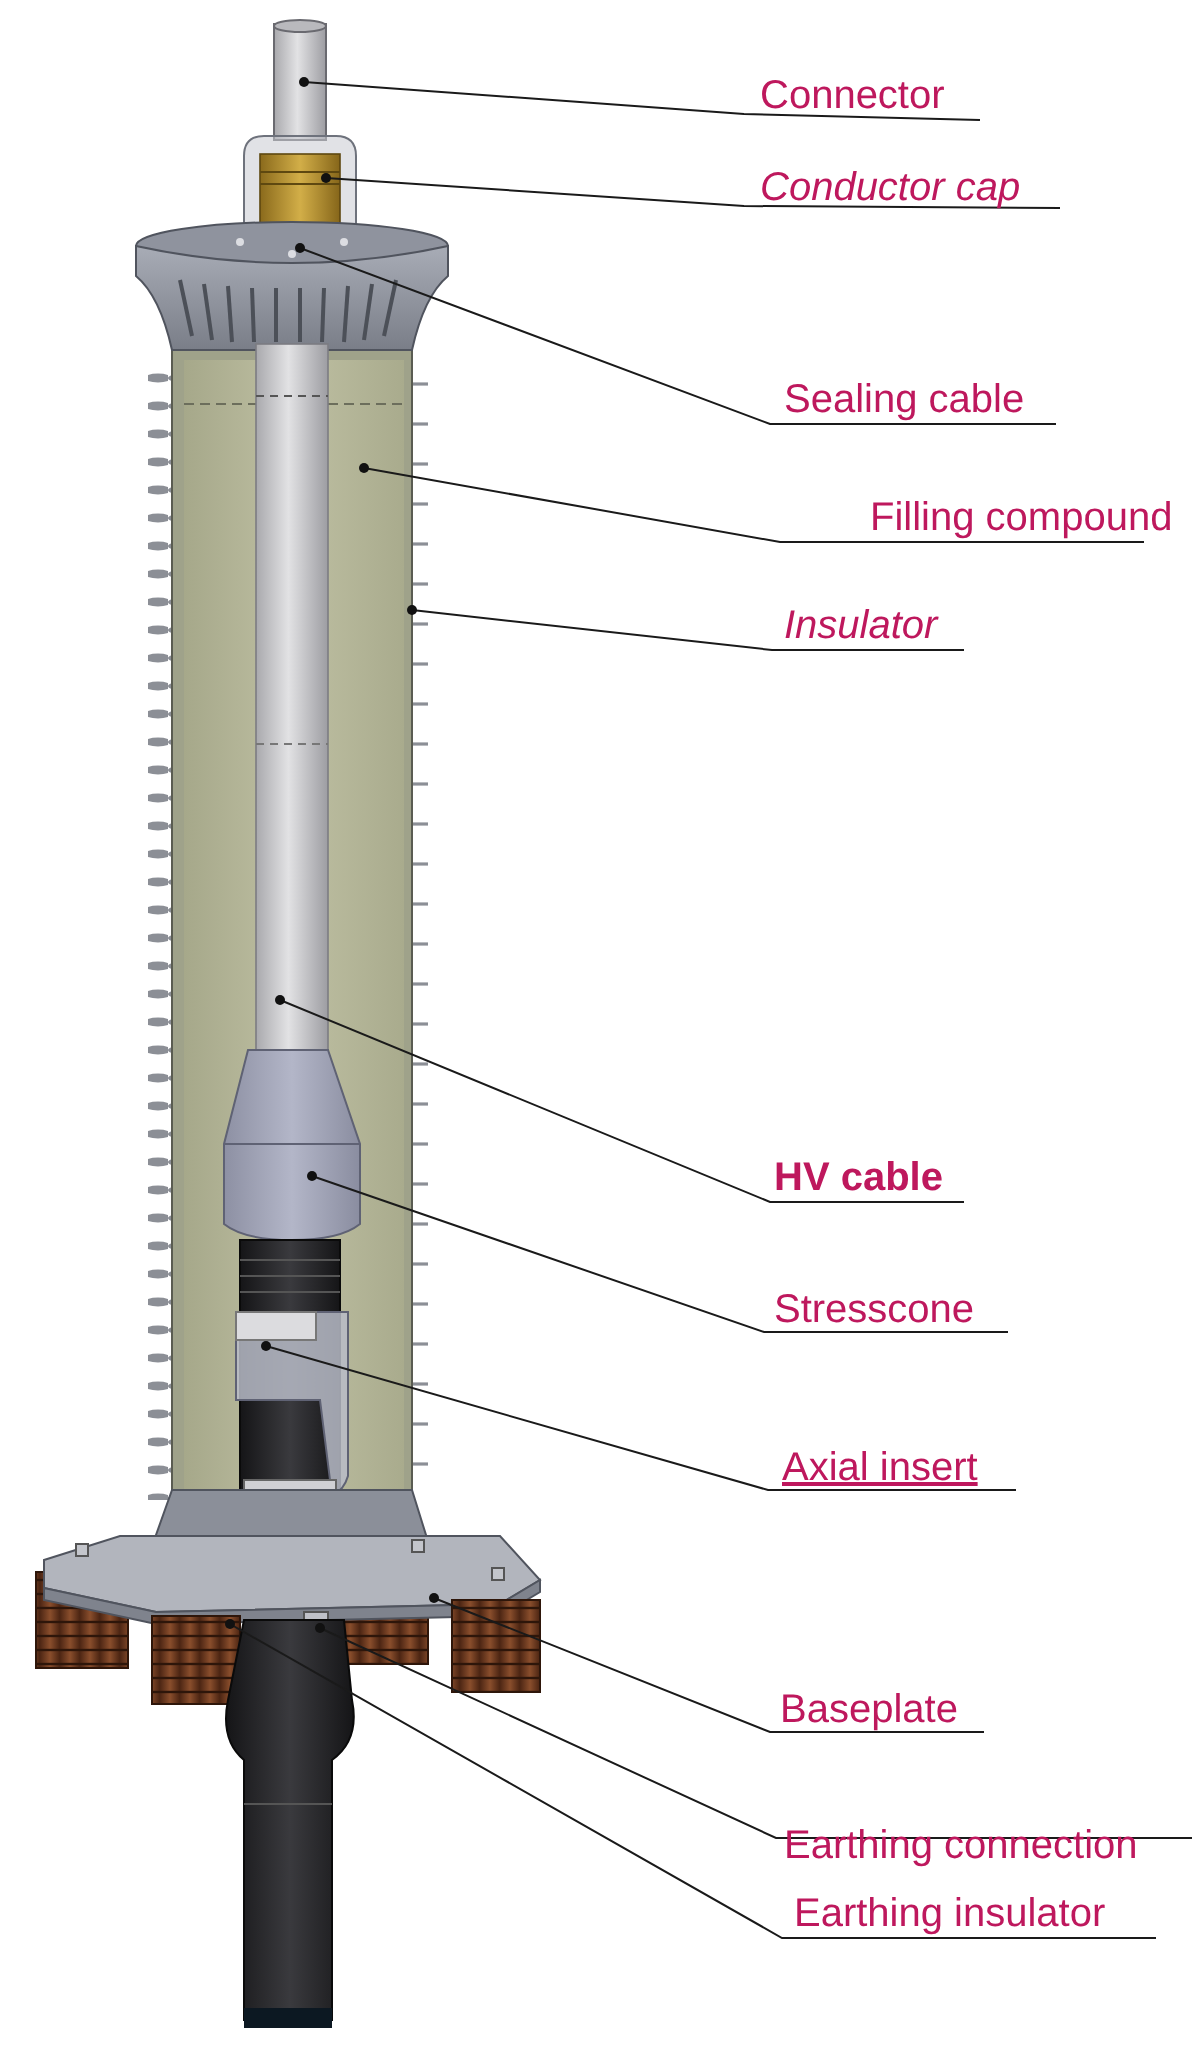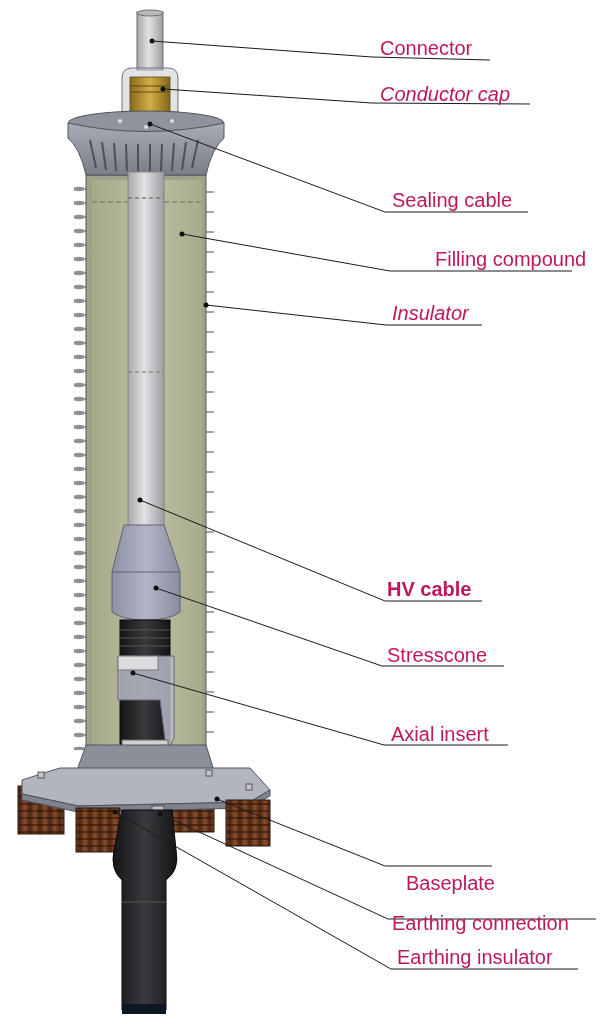--- a/index.html
+++ b/index.html
@@ -194,16 +194,16 @@
   </g>
 </svg>
 
 <div class="label" style="left:380px; top:37px;">Connector</div>
 <div class="label" style="left:380px; top:83px;font-style:italic;">Conductor cap</div>
 <div class="label" style="left:392px; top:189px;">Sealing cable</div>
 <div class="label" style="left:395px; top:248px;margin-left:40px;">Filling compound</div>
 <div class="label" style="left:392px; top:302px;font-style:italic;">Insulator</div>
 <div class="label" style="left:387px; top:578px;font-weight:bold;">HV cable</div>
 <div class="label" style="left:387px; top:644px;text-align:right;">Stresscone</div>
-<div class="label" style="left:391px; top:723px;">Axial insert</div>
-<div class="label" style="left:390px; top:872px;margin-left:16px;">Baseplate</div>
+<div class="label" style="left:391px; top:723px;text-decoration:underline;">Axial insert</div>
+<div class="label" style="left:390px; top:844px;">Baseplate</div>
 <div class="label" style="left:392px; top:912px;">Earthing connection</div>
 <div class="label" style="left:397px; top:946px;">Earthing insulator</div>
 
 </body></html>

